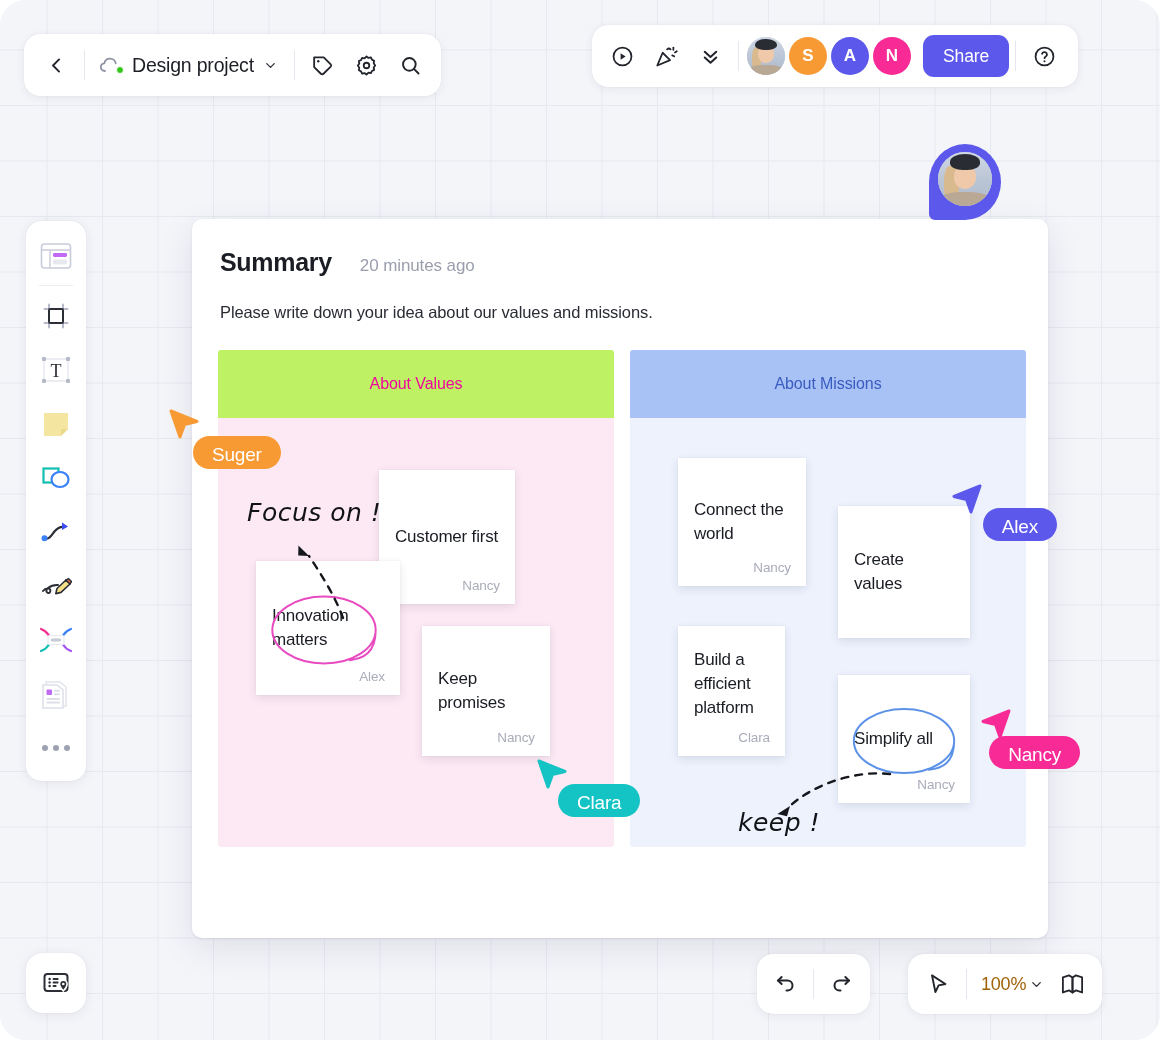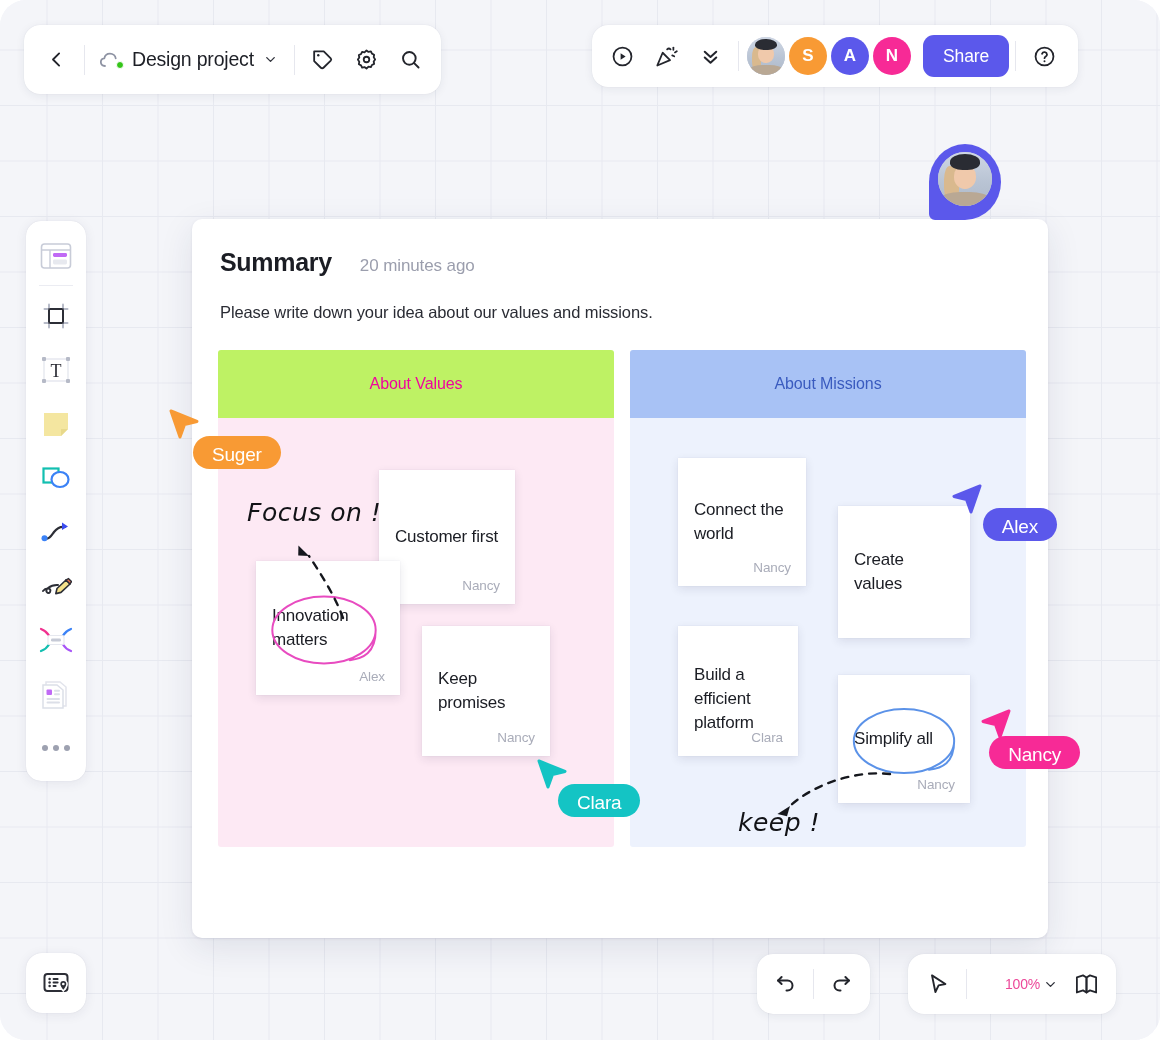--- a/index.html
+++ b/index.html
@@ -36,21 +36,21 @@
   
   .bar {
     position: absolute;
     background: #ffffff;
     border-radius: 16px;
     box-shadow: 0 2px 10px rgba(32,38,76,.07), 0 0 1px rgba(32,38,76,.12);
     display: flex;
     align-items: center;
   }
 
-  #topbar-left  { left: 24px;  top: 25px; height: 69px; padding: 0 8px 0 10px; }
+  #topbar-left  { left: 24px;  top: 34px; height: 62px; padding: 0 8px 0 10px; }
   #topbar-right { left: 592px; top: 25px; height: 62px; padding: 0 12px 0 8px; }
 
   .tb-btn {
     width: 44px; height: 44px;
     display: flex; align-items: center; justify-content: center;
     border-radius: 11px;
     cursor: pointer;
     color: #23252c;
     flex: none;
   }
@@ -125,23 +125,22 @@
   
   #undo-bar {
     position: absolute; left: 757px; top: 954px;
     height: 60px; padding: 0 6px;
   }
   #zoom-bar {
     position: absolute; left: 908px; top: 954px;
     height: 60px; padding: 0 8px;
   }
   #zoom-value {
-    font-size: 14px; color: #ec4899; padding: 0 3px 0 8px;
+    font-size: 18px; color: #a16207; padding: 0 3px 0 8px;
     letter-spacing: -.2px;
-    margin-left: 24px;
   }
   #zoom-select {
     display: flex; align-items: center; height: 44px;
     border-radius: 11px; cursor: pointer; padding-right: 6px;
   }
 
   
   #summary-card {
     position: absolute; left: 192px; top: 179px;
     width: 856px; height: 719px;
@@ -279,21 +278,21 @@
         <div class="column col-missions">
           <div class="col-head">About Missions</div>
           <div class="col-body">
             <div class="note" style="left: 48px; top: 40px; width: 128px; height: 128px;">
               <div class="note-text">Connect the world</div>
               <div class="note-author">Nancy</div>
             </div>
             <div class="note" style="left: 208px; top: 88px; width: 132px; height: 132px;">
               <div class="note-text">Create values</div>
             </div>
-            <div class="note" style="left: 48px; top: 208px; width: 120px; height: 130px; justify-content: flex-start; padding-top: 37px;">
+            <div class="note" style="left: 48px; top: 208px; width: 107px; height: 130px; justify-content: flex-start; padding-top: 22px;">
               <div class="note-text">Build a efficient platform</div>
               <div class="note-author">Clara</div>
             </div>
             <div class="note" style="left: 208px; top: 257px; width: 132px; height: 128px;">
               <div class="note-text">Simplify all</div>
               <div class="note-author">Nancy</div>
               <svg class="scribble" width="132" height="128" viewBox="0 0 132 128">
                 <path d="M116.16 66 a50.160000000000004 32 0 1 1 -100.32000000000001 0 a50.160000000000004 32 0 1 1 100.32000000000001 0 c0 22.4 -12.540000000000001 27.2 -25.080000000000002 28.8" fill="none" stroke="#5b92e8" stroke-width="2" stroke-linecap="round"></path>
               </svg>
             </div>

